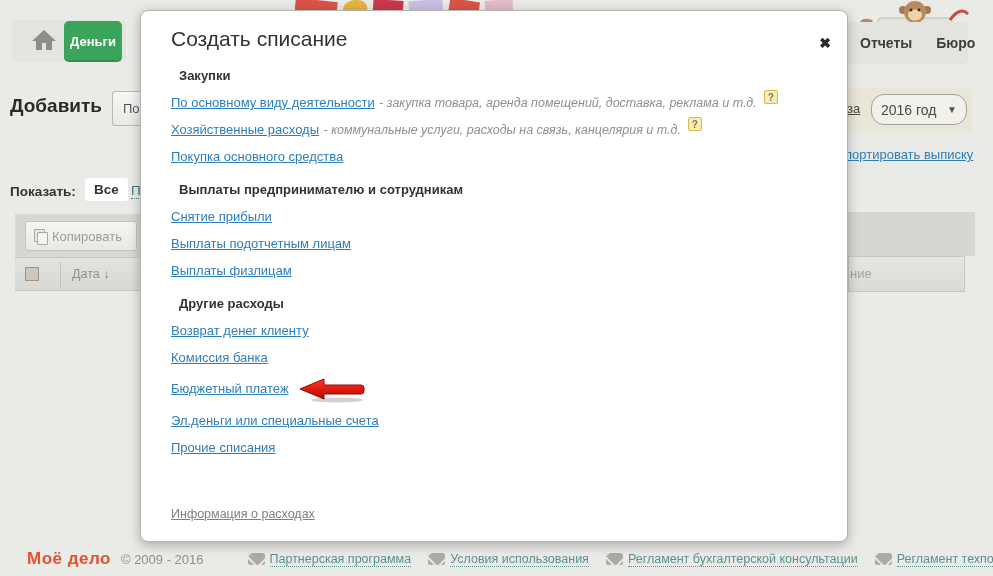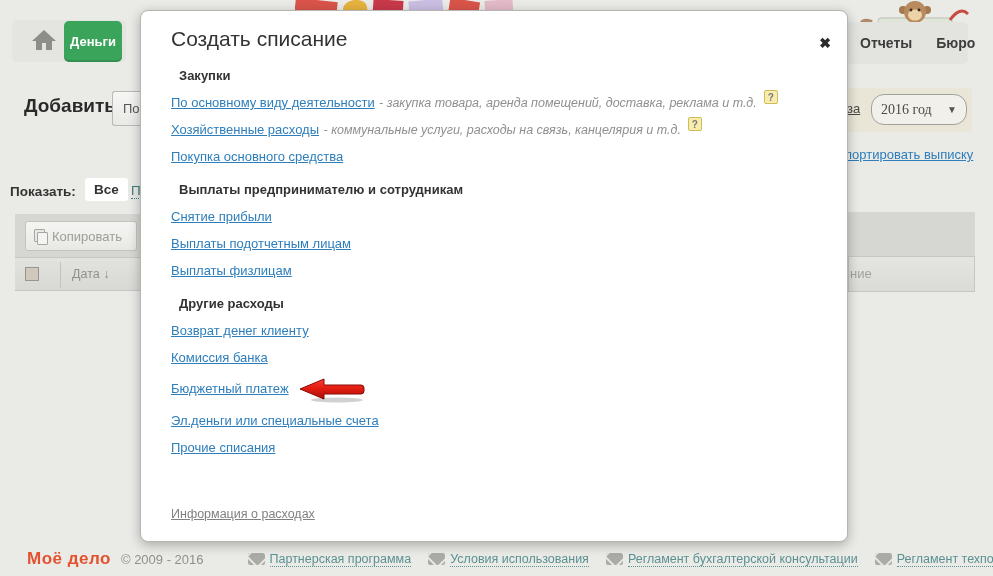--- a/index.html
+++ b/index.html
@@ -32,32 +32,32 @@
     color:#fff; font-weight:bold; font-size:13px; display:flex; align-items:center; justify-content:center;
     z-index:5; cursor:pointer; box-shadow:inset 0 -2px 0 rgba(0,0,0,.12);
   }
   .nav-right-pill {
     left:846px; top:22px; width:122px; height:42px; background:#e3e3e0; border-radius:5px; z-index:3;
     display:flex; align-items:center; gap:24px; padding:0 14px; font-size:14px; color:#3d3d3b; font-weight:600;
   }
   .nav-right-pill span { cursor:pointer; }
 
   
-  .add-title { left:10px; top:95px; font-size:19px; font-weight:bold; color:#2a2a2a;margin-left:14px; }
+  .add-title { left:10px; top:95px; font-size:19px; font-weight:bold; color:#2a2a2a; }
   .btn-partial {
     left:112px; top:91px; width:29px; height:35px; overflow:hidden;
     background:linear-gradient(#f6f6f4,#e9e9e6); border:1px solid #b9b9b5; border-right:none;
     border-radius:3px 0 0 3px; font-size:13px; color:#555; padding:9px 0 0 10px; cursor:pointer;
   }
   .beige-strip { left:832px; top:88px; width:140px; height:44px; background:#e9e6d8; border-radius:4px; }
   .za-frag { left:847px; top:101px; font-size:13px; color:#4a4a46; text-decoration:underline; cursor:pointer; }
   .year-select {
     left:871px; top:94px; width:96px; height:31px; background:#f1f0ea; border:1px solid #a2a29c;
     border-radius:13px; display:flex; align-items:center; justify-content:space-between;
-    padding:0 9px; font-size:14px; color:#4a4a46; cursor:pointer;font-family:Liberation Serif, serif;
+    padding:0 9px; font-size:14px; color:#4a4a46; cursor:pointer;
   }
   .year-select .chev { font-size:10px; color:#55554f; }
   .import-link { left:845px; top:147px; font-size:13px; color:#2d7ebb; text-decoration:underline; cursor:pointer; white-space:nowrap; }
   .show-label { left:10px; top:184px; font-size:13.5px; font-weight:bold; color:#333; }
   .chip-all {
     left:85px; top:178px; background:#ffffff; border-radius:3px; padding:4px 9px;
     font-size:13.5px; font-weight:bold; color:#333; cursor:pointer;
   }
   .filter-p {
     left:131px; top:183px; width:10px; overflow:hidden; font-size:13.5px; color:#3d7b7b;
@@ -80,21 +80,21 @@
     border-top:1px solid #c7c7c3; border-bottom:1px solid #c7c7c3;
   }
   .cb {
     position:absolute; left:10px; top:9px; width:14px; height:14px; background:#cfc8bb;
     border:1px solid #98948c; cursor:pointer;
   }
   .th-sep { position:absolute; left:45px; top:4px; width:1px; height:26px; background:#c2c2be; }
   .th-date { position:absolute; left:57px; top:9px; font-size:12.5px; color:#90908c; cursor:pointer; }
   .toolbar-right { left:848px; top:212px; width:127px; height:44px; background:#d6d6d2; }
   .thead-right {
-    left:848px; top:256px; width:127px; height:36px; background:linear-gradient(#e5e5e1,#dadad6);
+    left:848px; top:256px; width:117px; height:36px; background:linear-gradient(#e5e5e1,#dadad6);
     border:1px solid #c7c7c3; font-size:13px; color:#a3a39f; padding:9px 0 0 1px;
   }
 
   
   .footer { left:13px; top:542px; width:993px; height:34px; display:flex; align-items:center; padding-left:14px; }
   .logo { font-size:17px; font-weight:bold; color:#e4512e; letter-spacing:.5px; white-space:nowrap; }
   .copyright { font-size:13px; color:#8f8f8b; margin-left:10px; margin-right:44px; white-space:nowrap; }
   .f-link { display:flex; align-items:center; gap:5px; margin-right:17px; cursor:pointer; white-space:nowrap; }
   .f-link .txt { font-size:12.5px; color:#5a9191; border-bottom:1px dotted #5a9191; }
   .env { width:17px; height:12px; background:#aaaaa6; border-radius:2px; position:relative; overflow:hidden; flex:none; }

